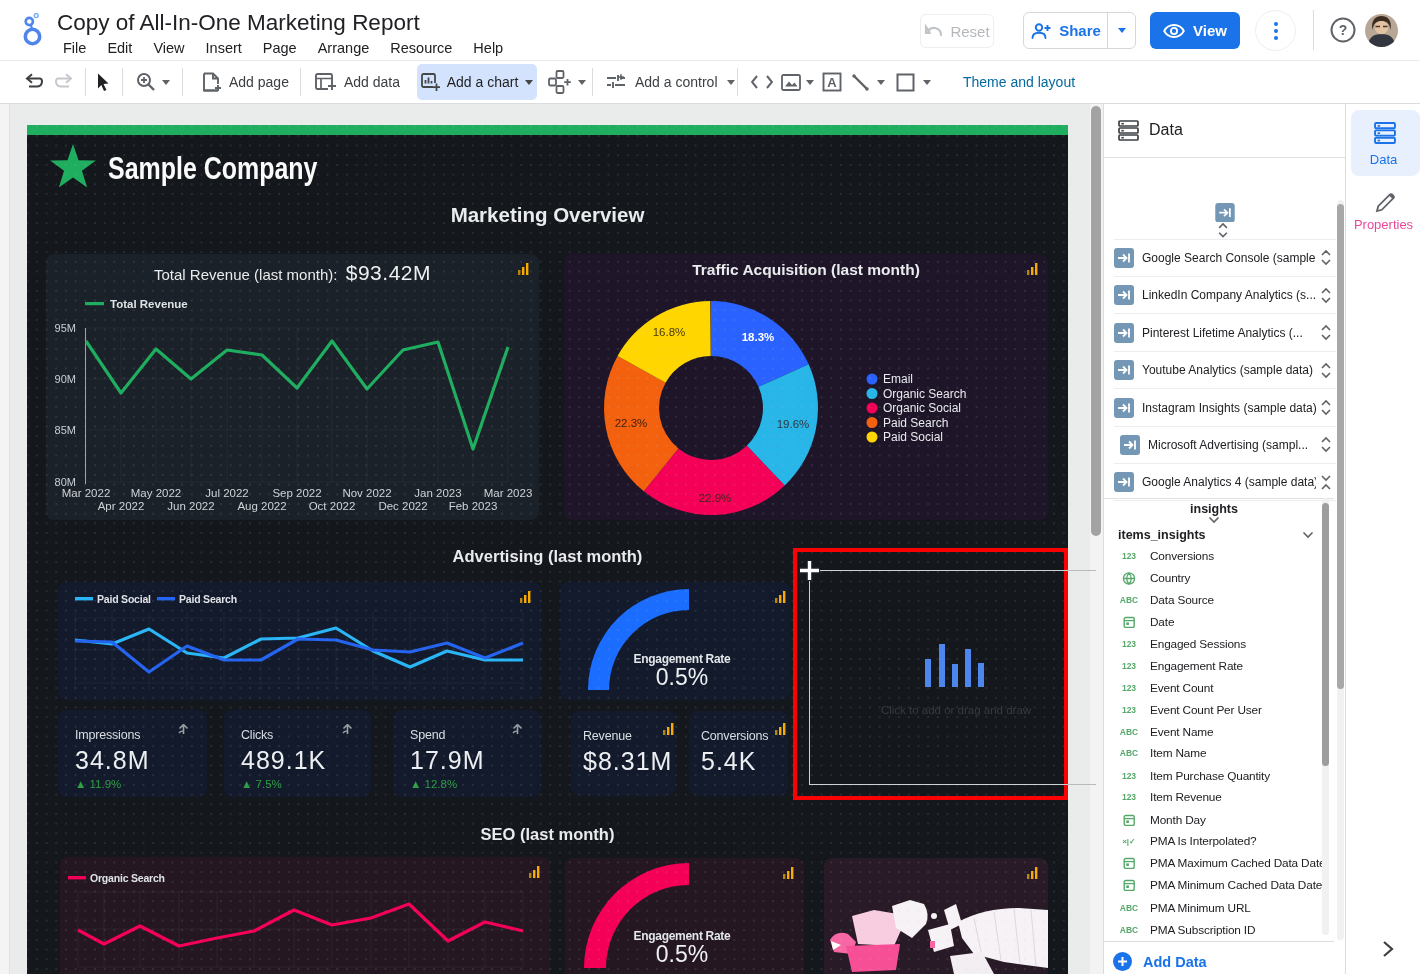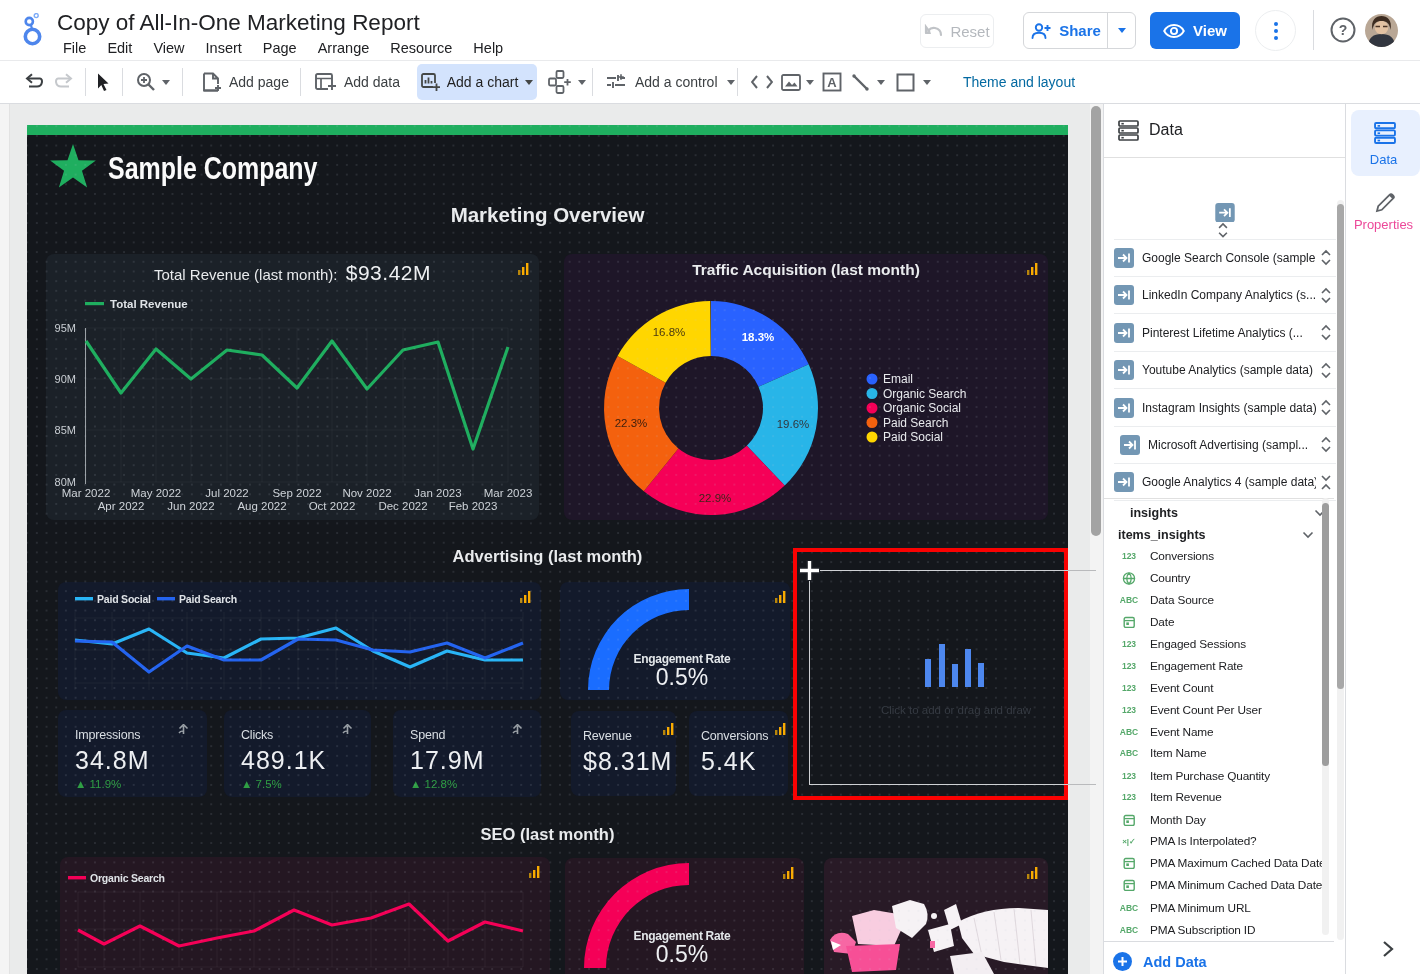--- a/index.html
+++ b/index.html
@@ -580,21 +580,21 @@
             <path d="M4 10 L12 10 M9 6.5 L12.5 10 L9 13.5 M15 5.5 L15 14.5" stroke="#fff" stroke-width="1.8" fill="none"></path>
           </svg>
           <div class="srcname">Google Analytics 4 (sample data)</div>
           <svg width="12" height="17" viewBox="0 0 12 17" style="margin-right:4px;">
             <path d="M2 2 L6 6 L10 2 M2 15 L6 11 L10 15" fill="none" stroke="#5f6368" stroke-width="1.6"></path>
           </svg>
         </div>
       </div>
   <div id="fldlist">
         <div style="position:absolute; left:0; top:394px; width:230px; height:1px; background:#e0e0e0;"></div>
-        <div class="fldrow" style="top:398px; left:26px; width:196px;">
+        <div class="fldrow" style="top:398px; left:12px; width:196px;flex-direction:column;">
           <span style="font-size:12.5px; font-weight:bold; color:#202124; flex:1;">insights</span>
           <svg width="12" height="8" viewBox="0 0 12 8">
             <path d="M1.5 1.5 L6 6 L10.5 1.5" fill="none" stroke="#5f6368" stroke-width="1.6"></path>
           </svg>
         </div>
         <div class="fldrow" style="top:420px; left:14px; width:196px;">
           <span style="font-size:12.5px; font-weight:bold; color:#202124; flex:1;">items_insights</span>
           <svg width="12" height="8" viewBox="0 0 12 8">
             <path d="M1.5 1.5 L6 6 L10.5 1.5" fill="none" stroke="#5f6368" stroke-width="1.6"></path>
           </svg>

